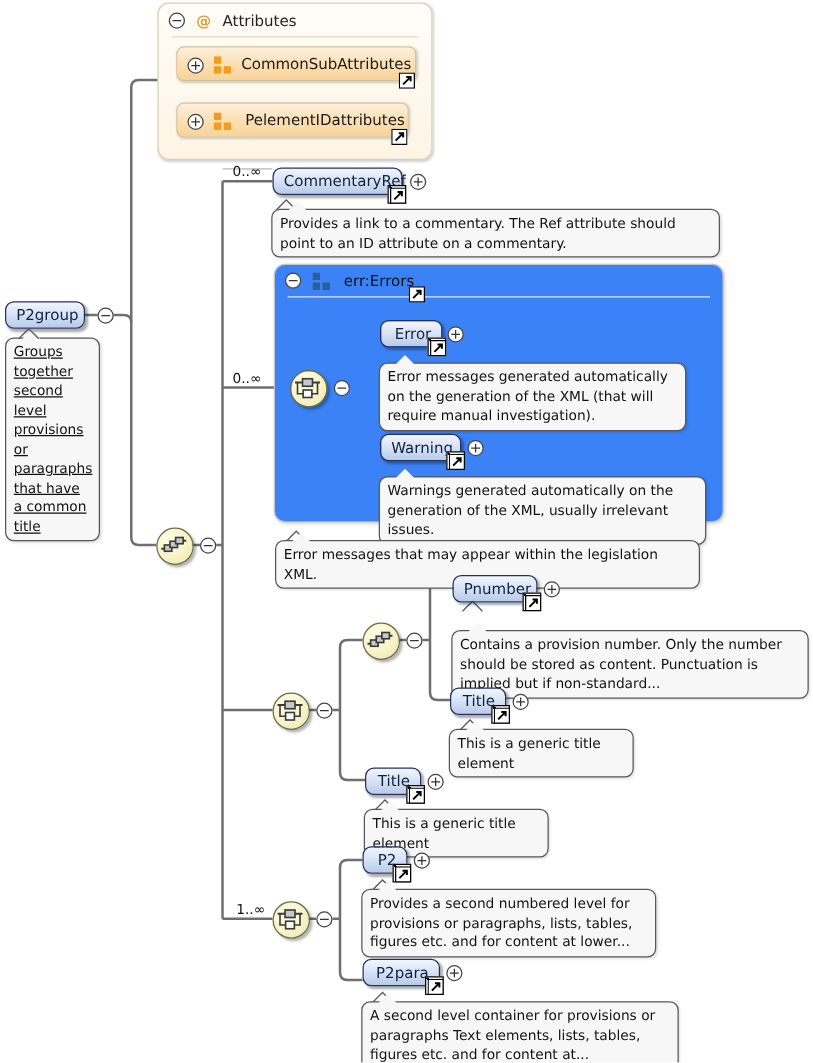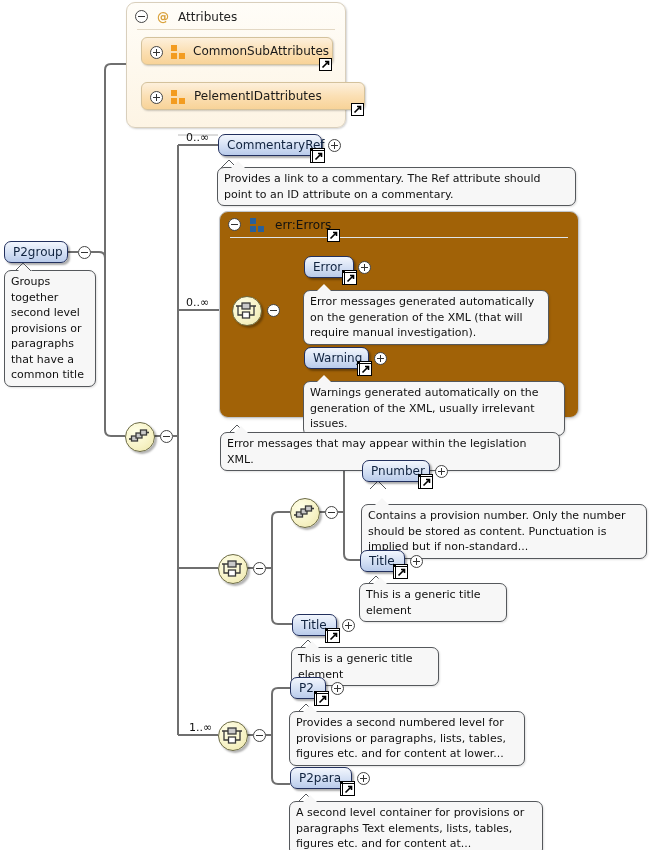--- a/index.html
+++ b/index.html
@@ -17,21 +17,21 @@
     position:absolute;
     box-sizing:border-box;
     height:22px;
     border:1px solid #22305e;
     border-radius:7px;
     background:linear-gradient(to bottom,#f2f6fd 0%,#dbe5f6 42%,#b9cbeb 100%);
     box-shadow:2px 2px 2px rgba(0,0,0,.33);
     color:#10233f;
     font-size:12px;
     line-height:20px;
-    text-align:left;
+    text-align:right;
     white-space:nowrap;
     padding:0 8px;
   }
   .el.ref::after{
     content:"";
     position:absolute;
     right:-4px;bottom:-8px;
     width:13px;height:13px;
     background:#fff;
     border:1px solid #000;
@@ -69,21 +69,21 @@
     display:flex;align-items:center;
     font-size:12px;color:#1a1a1a;
   }
   .attrrow .arw2{position:absolute;right:0px;bottom:-7px;width:13px;height:13px;}
 
   
   .grpbox{
     position:absolute;box-sizing:border-box;
     border:1px solid #c2c6cc;
     border-radius:9px;
-    background:#a16207;
+    background:#3b82f6;
     box-shadow:1px 1px 3px rgba(0,0,0,.16);
   }
   .grphdr{
     position:absolute;left:0;top:0;right:0;height:26px;
     display:flex;align-items:center;font-size:12px;color:#111;
   }
   .grphdr .sep{position:absolute;left:10px;right:10px;bottom:0;height:1px;background:#dfe4ea;}
 
   
   .pm{position:absolute;width:13px;height:13px;border-radius:50%;
@@ -214,21 +214,21 @@
         <rect x="0" y="8" width="6" height="6" fill="#f39c20"></rect>
         <rect x="8" y="8" width="6" height="6" fill="#f39c20"></rect>
       </svg>
       <span style="margin-left:51px;">CommonSubAttributes</span>
       <svg class="arw2" viewBox="0 0 13 13">
         <rect x="0.5" y="0.5" width="12" height="12" fill="#fff" stroke="#000"></rect>
         <path d="M3.5 9.5 L9.5 3.5 M6 3.5 L9.5 3.5 L9.5 7" stroke="#000" stroke-width="1.6" fill="none"></path>
       </svg>
     </div>
 
-    <div class="attrrow" style="left:14px;top:79px;width:224px;">
+    <div class="attrrow" style="left:14px;top:79px;width:186px;justify-content:center;">
       <div class="pm" style="left:8px;top:8px;">
         <i class="h"></i>
           <i class="v"></i>
       </div>
       <svg width="14" height="14" style="position:absolute;left:29px;top:7px;" viewBox="0 0 14 14">
         <rect x="0" y="0" width="6" height="6" fill="#f39c20"></rect>
         <rect x="0" y="8" width="6" height="6" fill="#f39c20"></rect>
         <rect x="8" y="8" width="6" height="6" fill="#f39c20"></rect>
       </svg>
       <span style="margin-left:52px;">PelementIDattributes</span>
@@ -238,21 +238,21 @@
       </svg>
     </div>
   </div>
 
   <div class="el" style="left:4px;top:241px;width:64px;">
     <span>P2group</span>
   </div>
   <div class="pm" style="left:78px;top:246px;">
     <i class="h"></i>
   </div>
-  <div class="note" style="left:4px;top:270px;width:92px;">
+  <div class="note" style="left:4px;top:270px;width:76px;text-decoration:underline;">
     <span class="tail"></span>
     <span>Groups together second level provisions or paragraphs that have a common title</span>
   </div>
   <svg style="position:absolute;left:14px;top:262px;" width="20" height="10" viewBox="0 0 20 10">
     <path d="M1 9 L9 1 L17 9" fill="none" stroke="#55585c" stroke-width="1"></path>
   </svg>
 
   <div class="comp" style="left:125px;top:422px;">
     <svg width="26" height="26" viewBox="0 0 26 26">
       <g stroke="#3a3a3a" stroke-width="1.3" fill="#c9c9c9">

